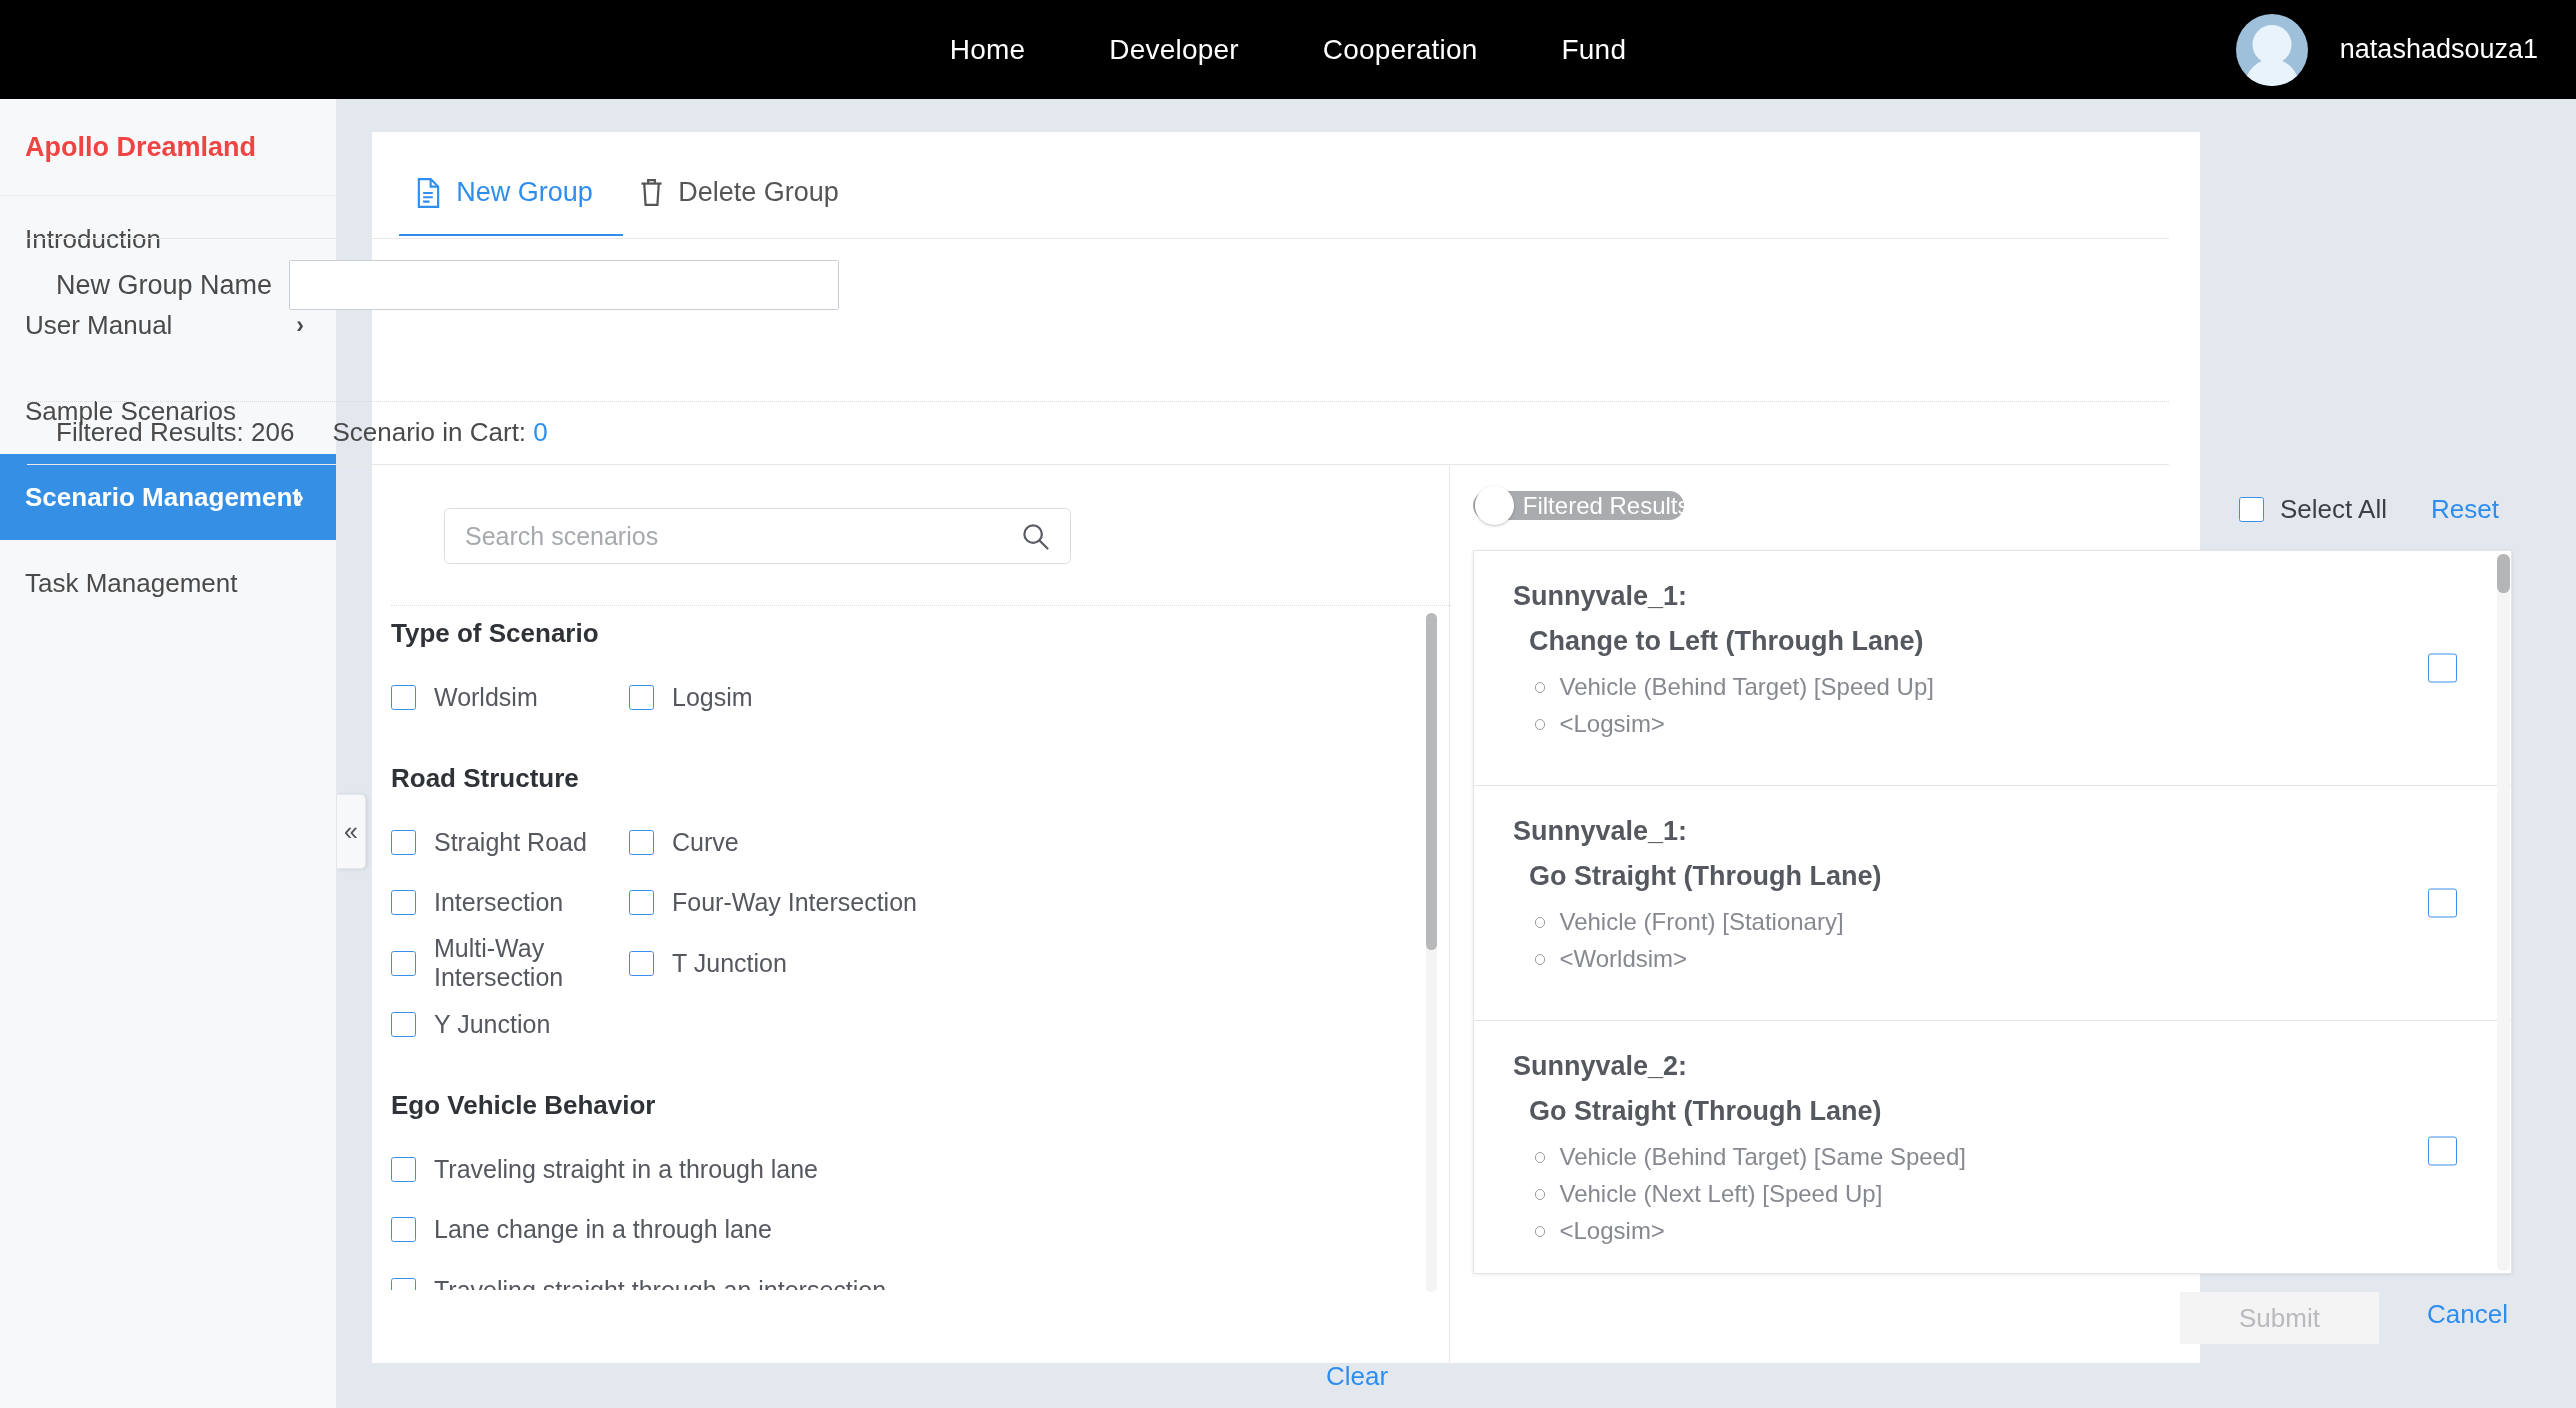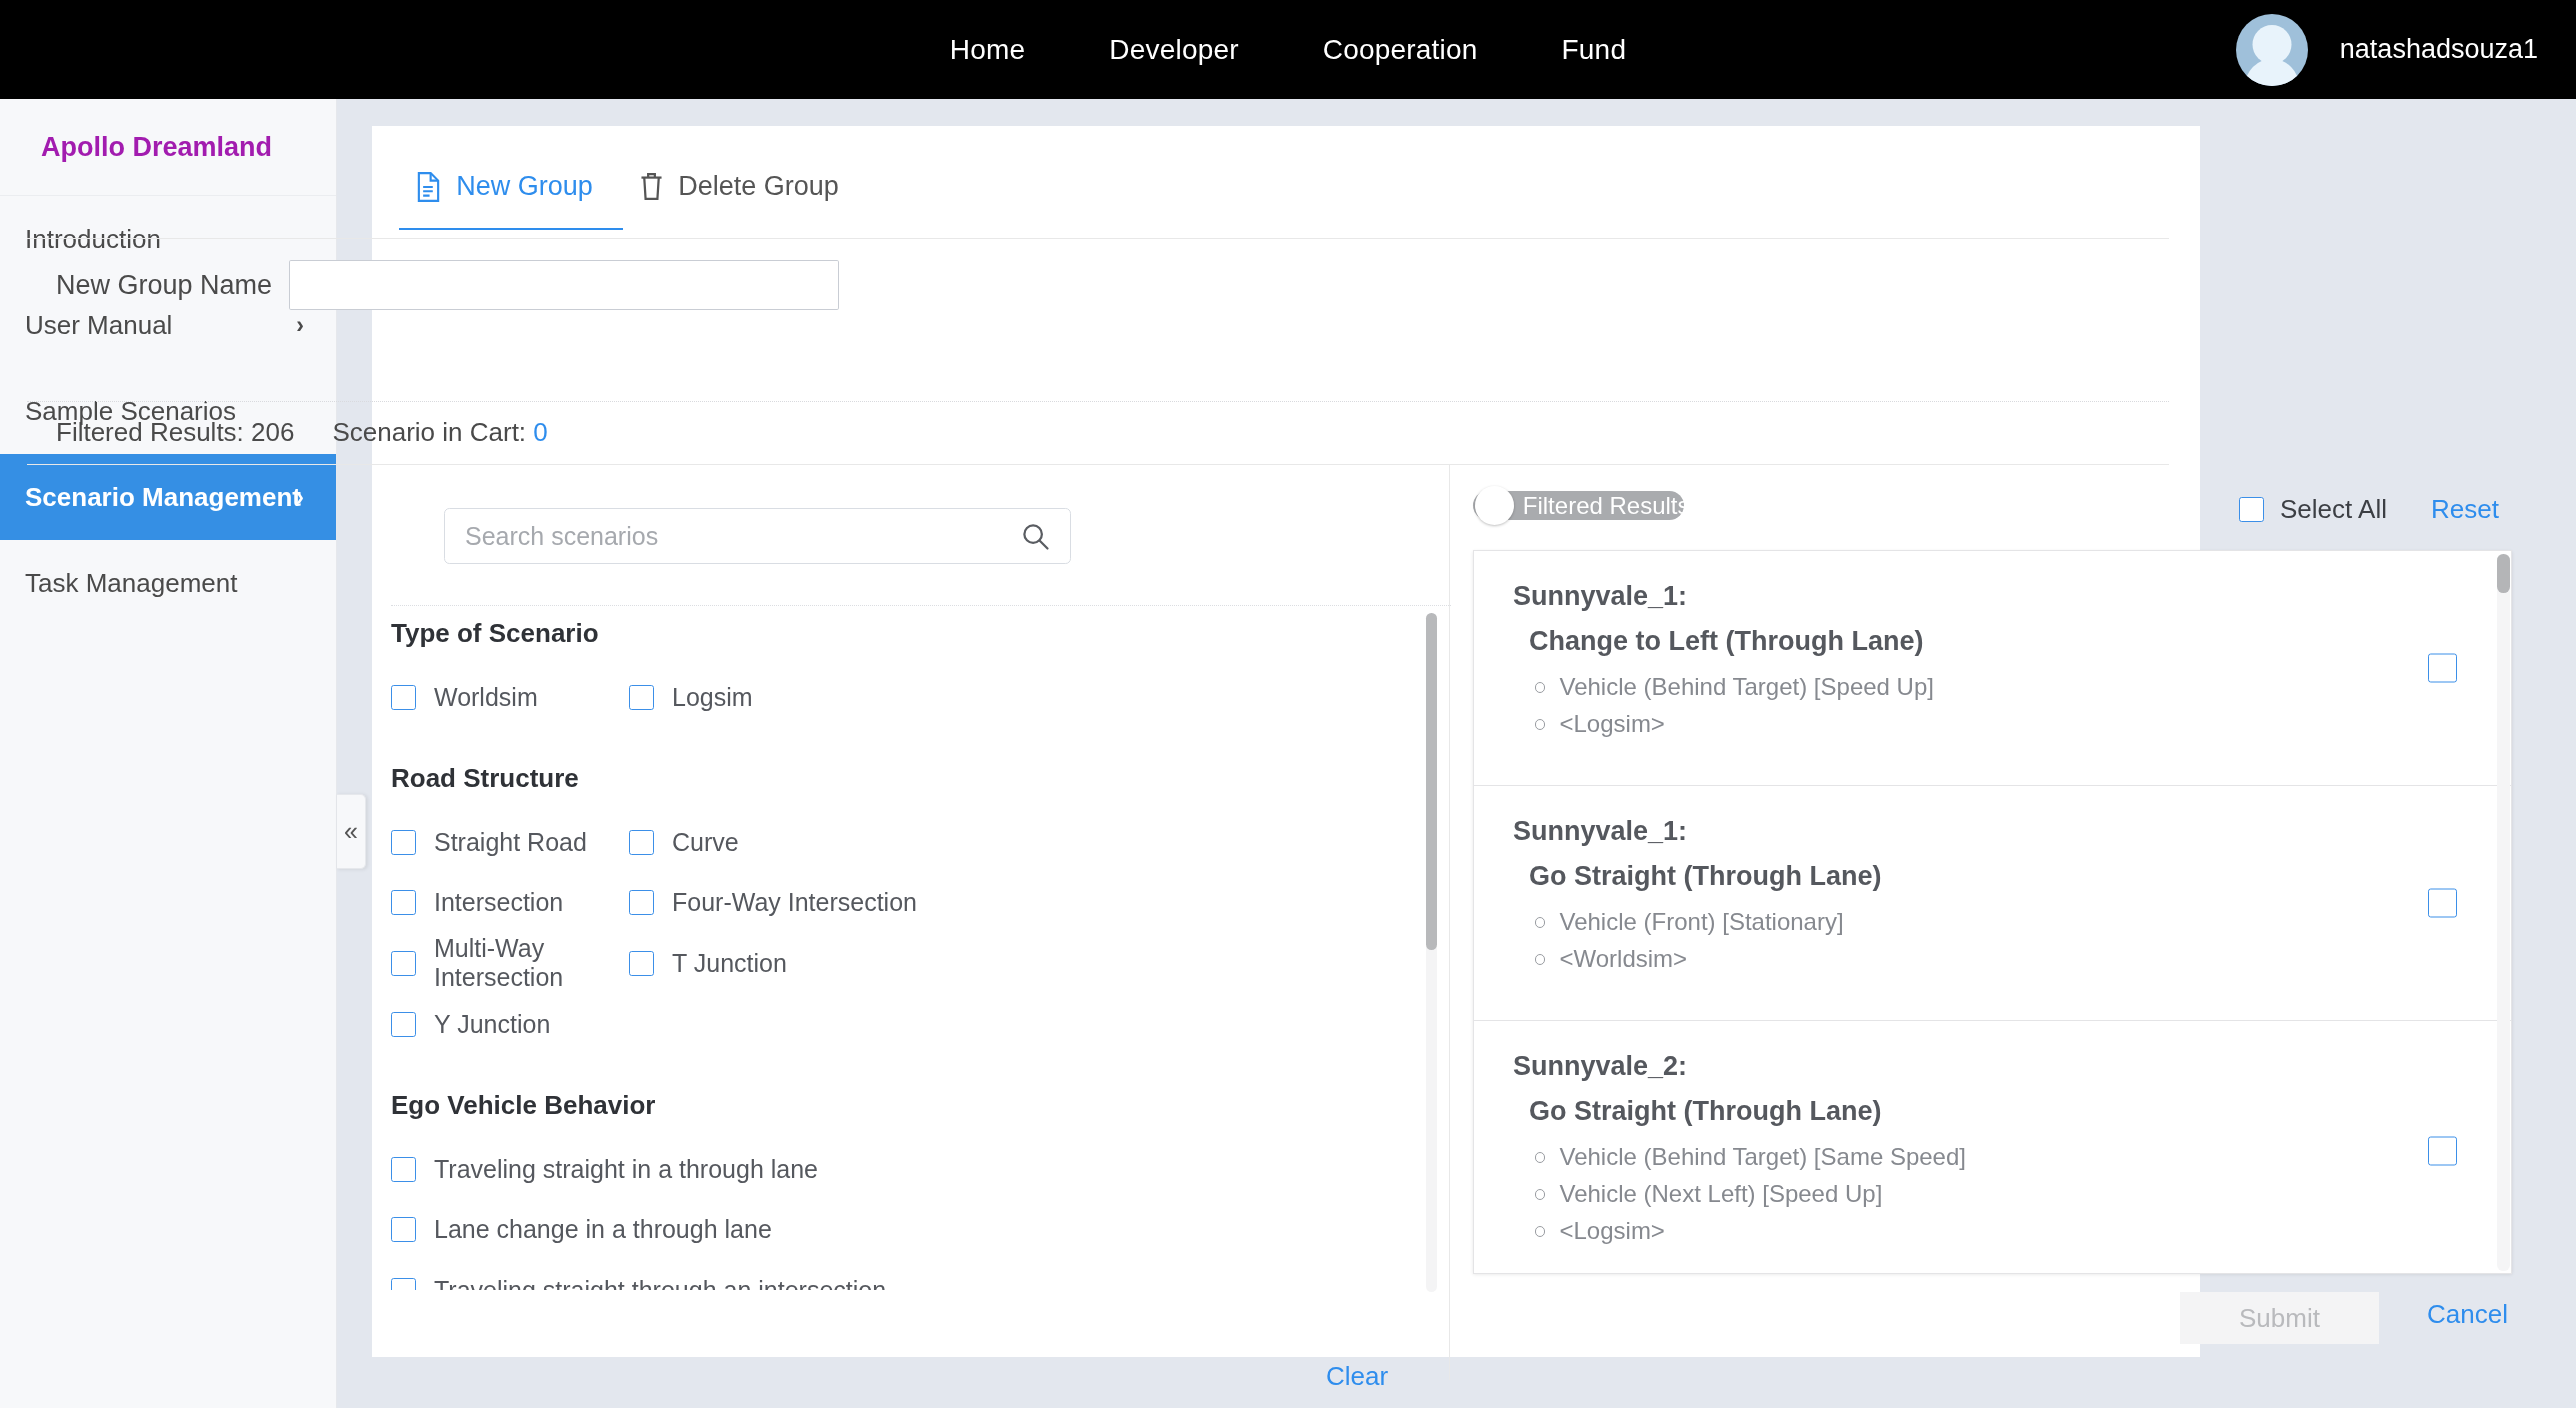--- a/index.html
+++ b/index.html
@@ -40,22 +40,22 @@
     width: 54px; height: 41px; border-radius: 27px 27px 10.7px 10.7px; background: #e8f3fb;
   }
   #username { color: #fff; font-size: 27px; white-space: nowrap; }
 
   
   #sidebar {
     position: absolute; left: 0; top: 99px; width: 337px; height: 1309px;
     background: #f7f8fa; border-right: 0.9px solid #e6e8ec;
   }
   #brand {
-    height: 97px; display: flex; align-items: center; padding-left: 41px;
-    font-size: 27px; font-weight: bold; color: #a21caf;
+    height: 97px; display: flex; align-items: center; padding-left: 25px;
+    font-size: 27px; font-weight: bold; color: #ef4444;
     border-bottom: 0.9px solid #ebedf0;
   }
   .side-item {
     height: 86px; display: flex; align-items: center; justify-content: space-between;
     padding: 0 32px 0 25px; font-size: 26px; color: #4a4a4a; cursor: pointer;
   }
   .side-item.active { background: #358fe4; color: #fff; }
   .side-item .chev { font-size: 23px; font-weight: bold; }
   .side-item.active .side-label { font-weight: bold; }
   .side-item.active .chev { margin-left: -30px; }
@@ -65,21 +65,21 @@
     width: 29px; height: 75px;
     background: #f7f8fa; border: 0.9px solid #e6e8ec; border-left: none;
     border-radius: 0 5.4px 5.4px 0;
     display: flex; align-items: center; justify-content: center;
     color: #555; font-size: 25px; cursor: pointer;
     box-shadow: 1.8px 0.9px 3.6px rgba(0,0,0,.07);
   }
 
   
   #main-card {
-    position: absolute; left: 372px; top: 126px;
+    position: absolute; left: 372px; top: 132px;
     width: 1828px; height: 1231px; background: #fff;
   }
 
   
   #tabs { display: flex; padding: 39px 0 0 27px; height: 104px; }
   .tab {
     display: flex; align-items: center; gap: 14.3px;
     font-size: 27px; color: #555; cursor: pointer;
     padding: 0 30px 20px 16px; border-bottom: 2.7px solid transparent;
   }

